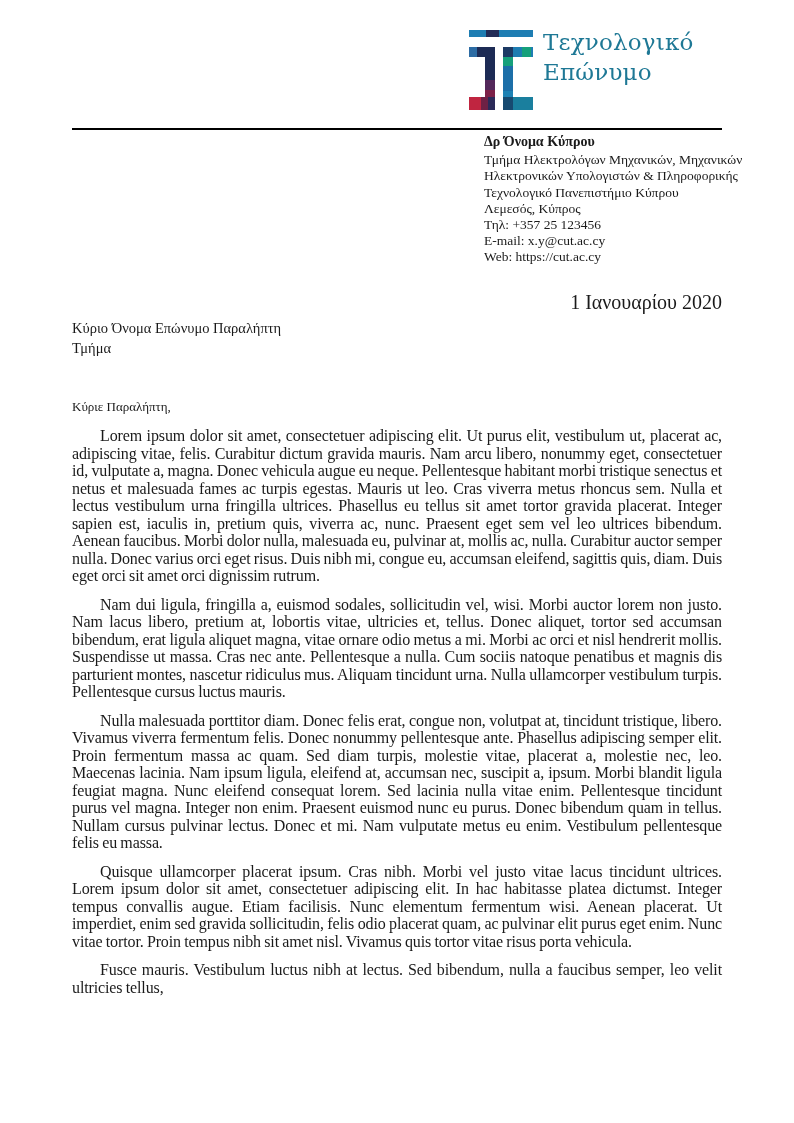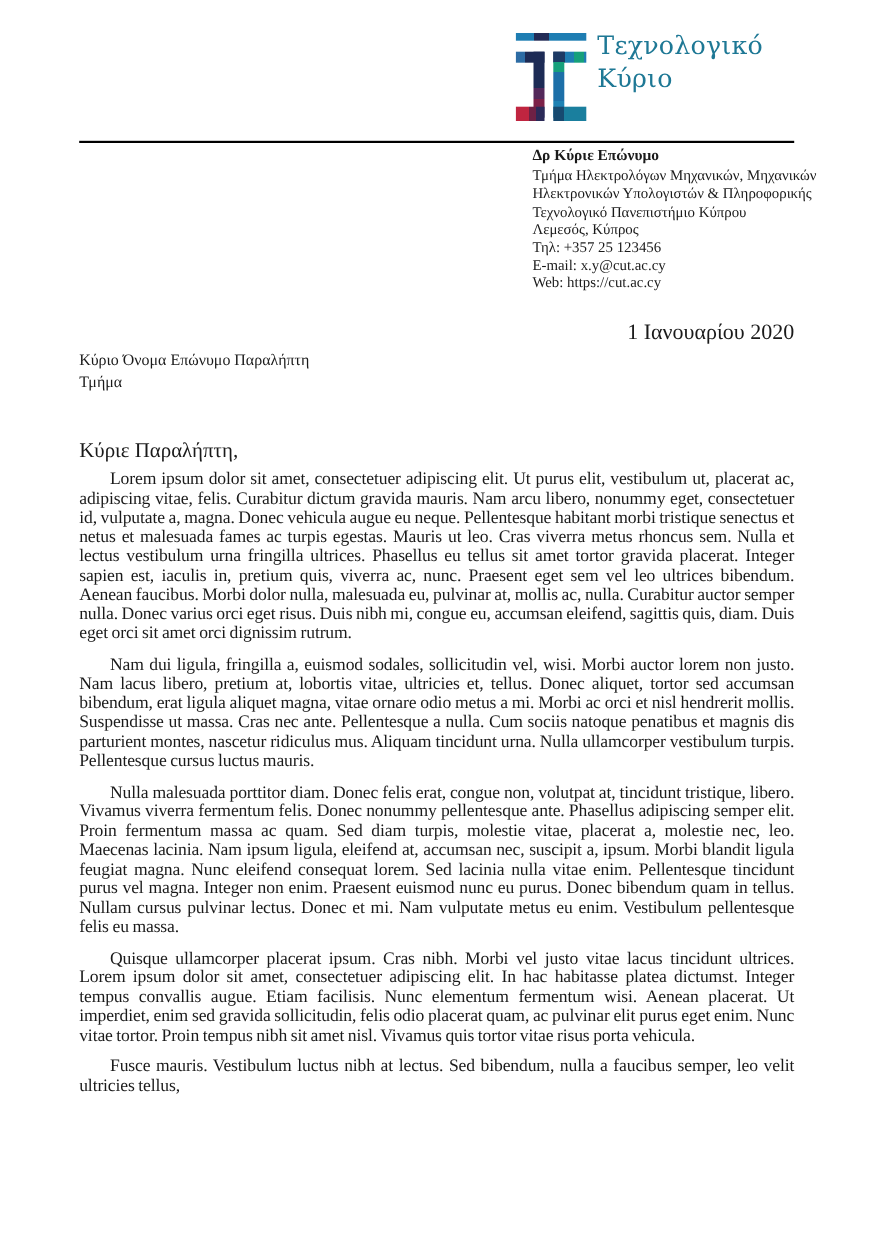--- a/index.html
+++ b/index.html
@@ -65,21 +65,21 @@
     position:absolute;
     top:318px;left:72px;
     font-size:14.5px;
     line-height:20px;
   }
   .recipient-name{font-weight:normal;}
   
   .salutation{
     position:absolute;
     top:399px;left:72px;
-    font-size:19px;
+    font-size:13px;
     text-align:center;
   }
   
   .body{
     position:absolute;
     top:427px;left:72px;
     width:650px;
   }
   .body p{
     margin:0 0 11px 0;
@@ -101,28 +101,28 @@
         <div style="left: 4px; top: 0px; width: 64px; height: 7px; background: linear-gradient(90deg, rgb(30, 125, 178) 0px, rgb(30, 125, 178) 26%, rgb(34, 43, 86) 26%, rgb(34, 43, 86) 47%, rgb(30, 125, 178) 47%, rgb(30, 125, 178) 100%);"></div>
         <div style="left: 4px; top: 17px; width: 26px; height: 10px; background: linear-gradient(90deg, rgb(45, 108, 164) 0px, rgb(45, 108, 164) 32%, rgb(29, 43, 85) 32%, rgb(29, 43, 85) 100%);"></div>
         <div style="left: 20px; top: 17px; width: 10px; height: 60px; background: linear-gradient(rgb(29, 43, 85) 0px, rgb(29, 43, 85) 55%, rgb(83, 40, 90) 55%, rgb(83, 40, 90) 71%, rgb(124, 33, 72) 71%, rgb(124, 33, 72) 84%, rgb(43, 42, 88) 84%, rgb(43, 42, 88) 100%);"></div>
         <div style="left: 4px; top: 67px; width: 26px; height: 13px; background: linear-gradient(90deg, rgb(192, 37, 64) 0px, rgb(192, 37, 64) 45%, rgb(110, 33, 69) 45%, rgb(110, 33, 69) 72%, rgb(43, 42, 88) 72%, rgb(43, 42, 88) 100%);"></div>
         <div style="left: 38px; top: 17px; width: 30px; height: 10px; background: linear-gradient(90deg, rgb(29, 58, 100) 0px, rgb(29, 58, 100) 34%, rgb(30, 125, 178) 34%, rgb(30, 125, 178) 62%, rgb(22, 160, 123) 62%, rgb(22, 160, 123) 92%, rgb(30, 125, 178) 92%, rgb(30, 125, 178) 100%);"></div>
         <div style="left: 38px; top: 17px; width: 10px; height: 60px; background: linear-gradient(rgb(29, 58, 100) 0px, rgb(29, 58, 100) 16%, rgb(22, 160, 123) 16%, rgb(22, 160, 123) 31%, rgb(28, 111, 168) 31%, rgb(28, 111, 168) 74%, rgb(30, 130, 180) 74%, rgb(30, 130, 180) 100%);"></div>
         <div style="left: 38px; top: 67px; width: 30px; height: 13px; background: linear-gradient(90deg, rgb(23, 74, 112) 0px, rgb(23, 74, 112) 32%, rgb(26, 127, 158) 32%, rgb(26, 127, 158) 100%);"></div>
       </div>
     <div class="uni-name">
       <div>Τεχνολογικό</div>
-      <div>Κύριο</div>
+      <div>Επώνυμο</div>
     </div>
   </header>
 
   <div class="rule"></div>
 
   <section class="sender">
-    <div class="sender-name">Δρ Κύριε Επώνυμο</div>
+    <div class="sender-name">Δρ Όνομα Κύπρου</div>
     <div class="sender-line">Τμήμα Ηλεκτρολόγων Μηχανικών, Μηχανικών</div>
     <div class="sender-line">Ηλεκτρονικών Υπολογιστών &amp; Πληροφορικής</div>
     <div class="sender-line">Τεχνολογικό Πανεπιστήμιο Κύπρου</div>
     <div class="sender-line">Λεμεσός, Κύπρος</div>
     <div class="sender-line">Τηλ: +357 25 123456</div>
     <div class="sender-line">E-mail: x.y@cut.ac.cy</div>
     <div class="sender-line">Web: https://cut.ac.cy</div>
   </section>
 
   <div class="date">1 Ιανουαρίου 2020</div>

